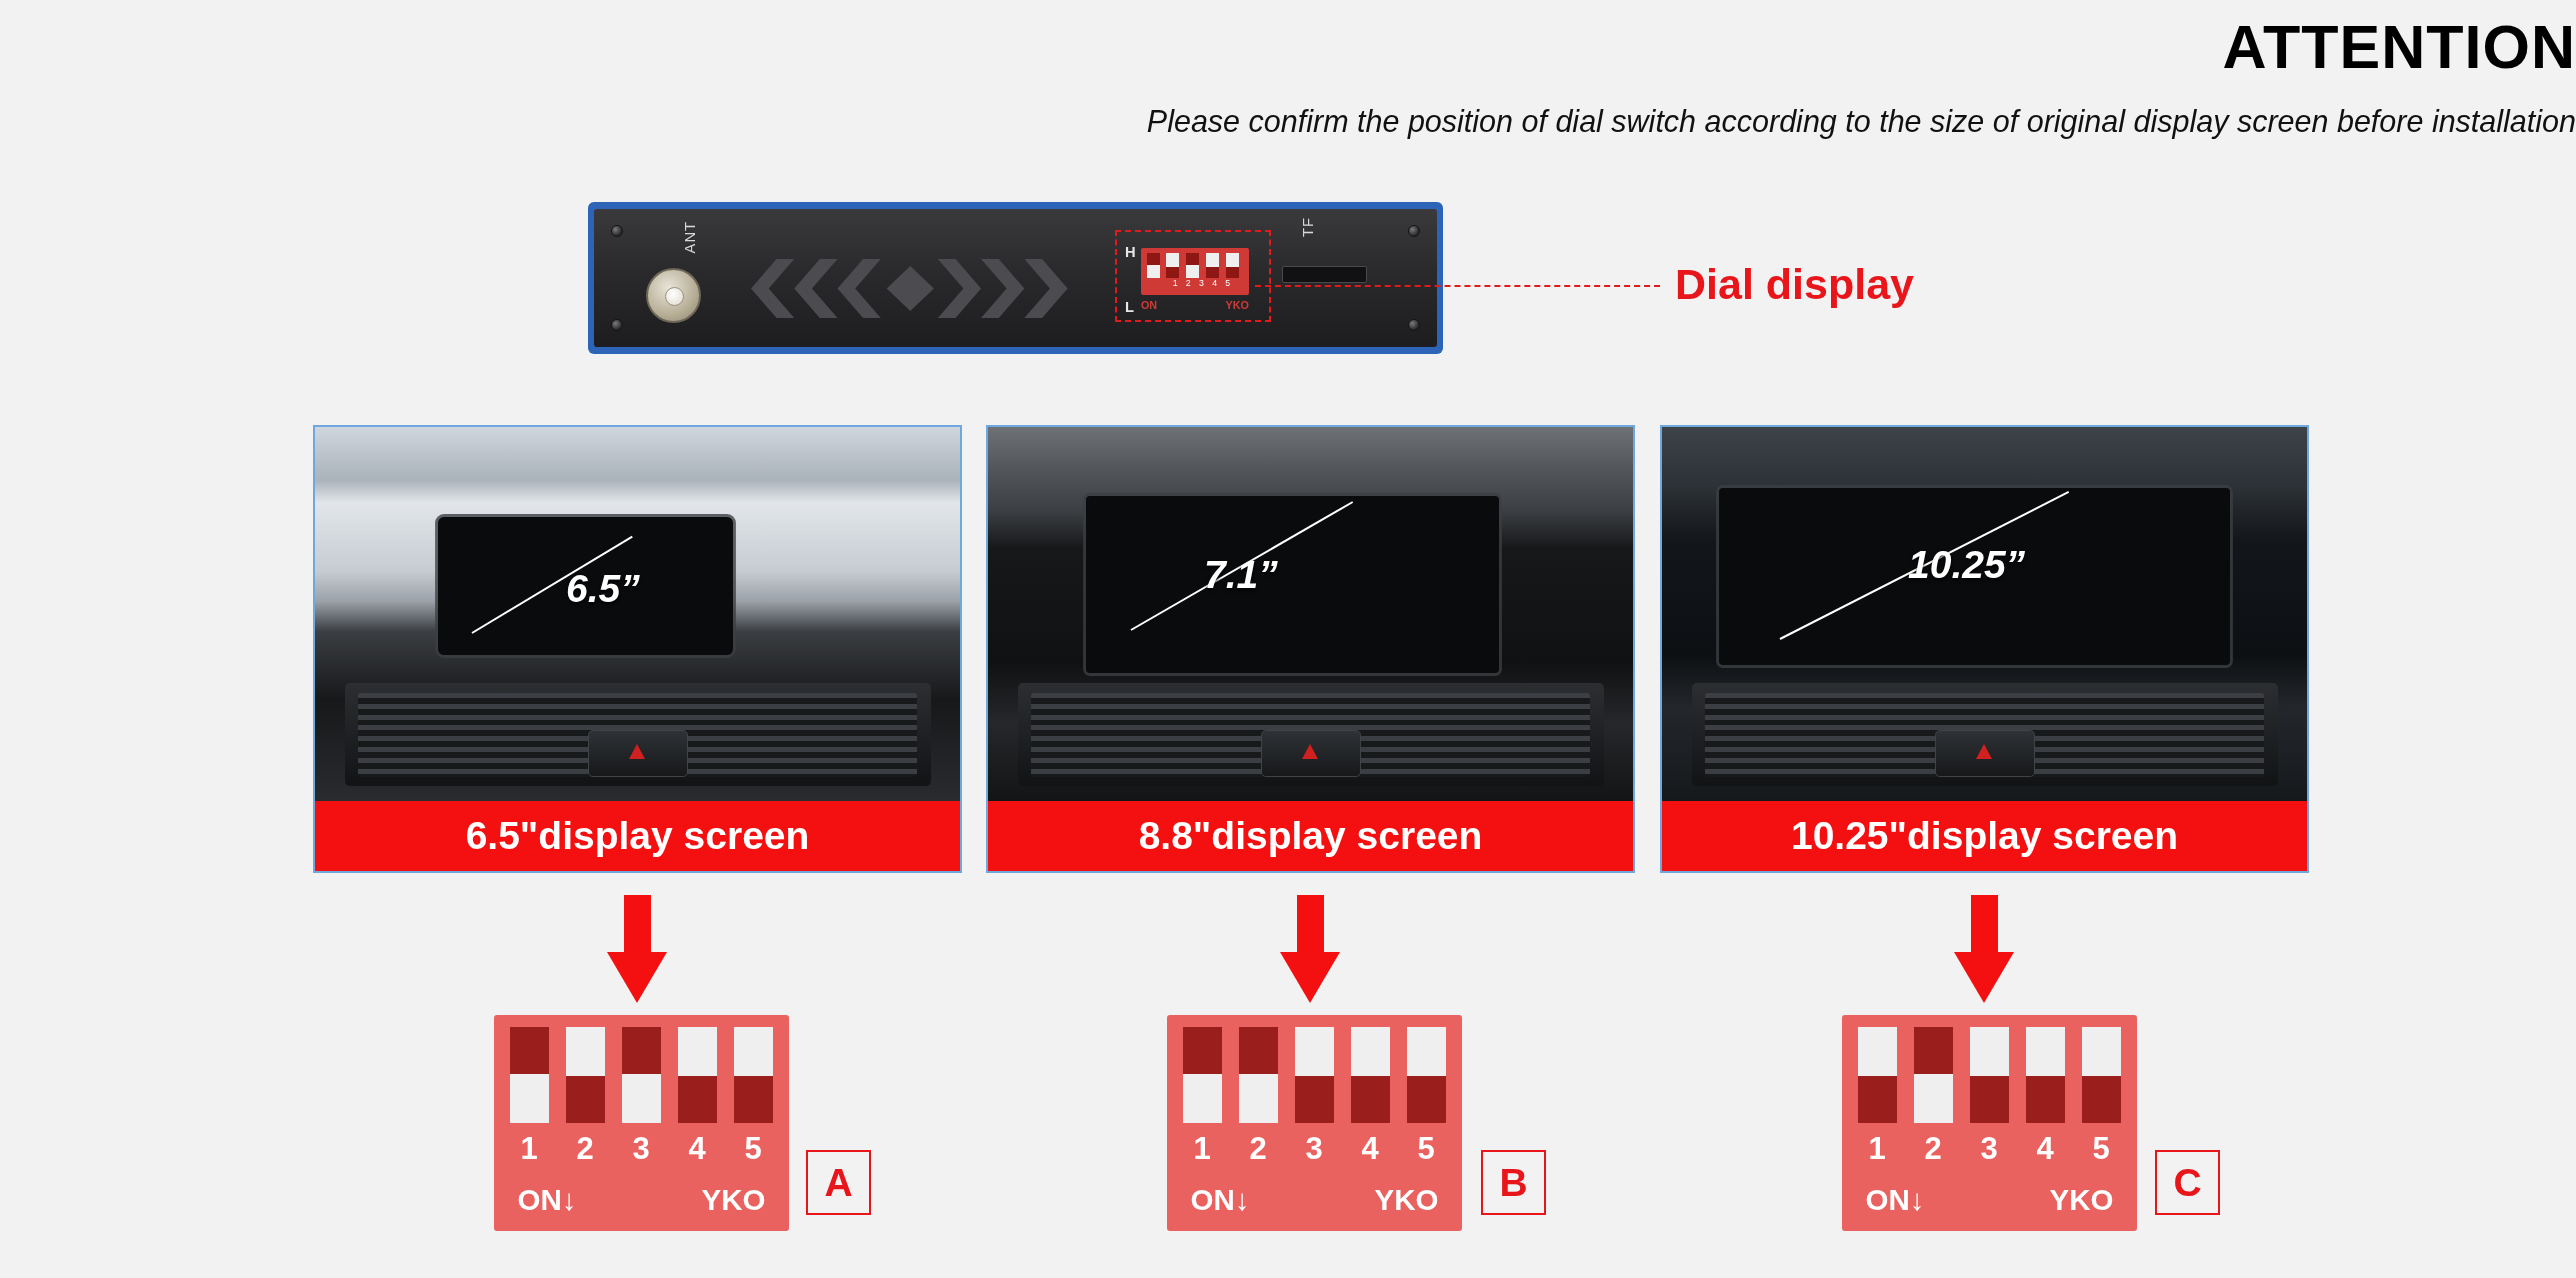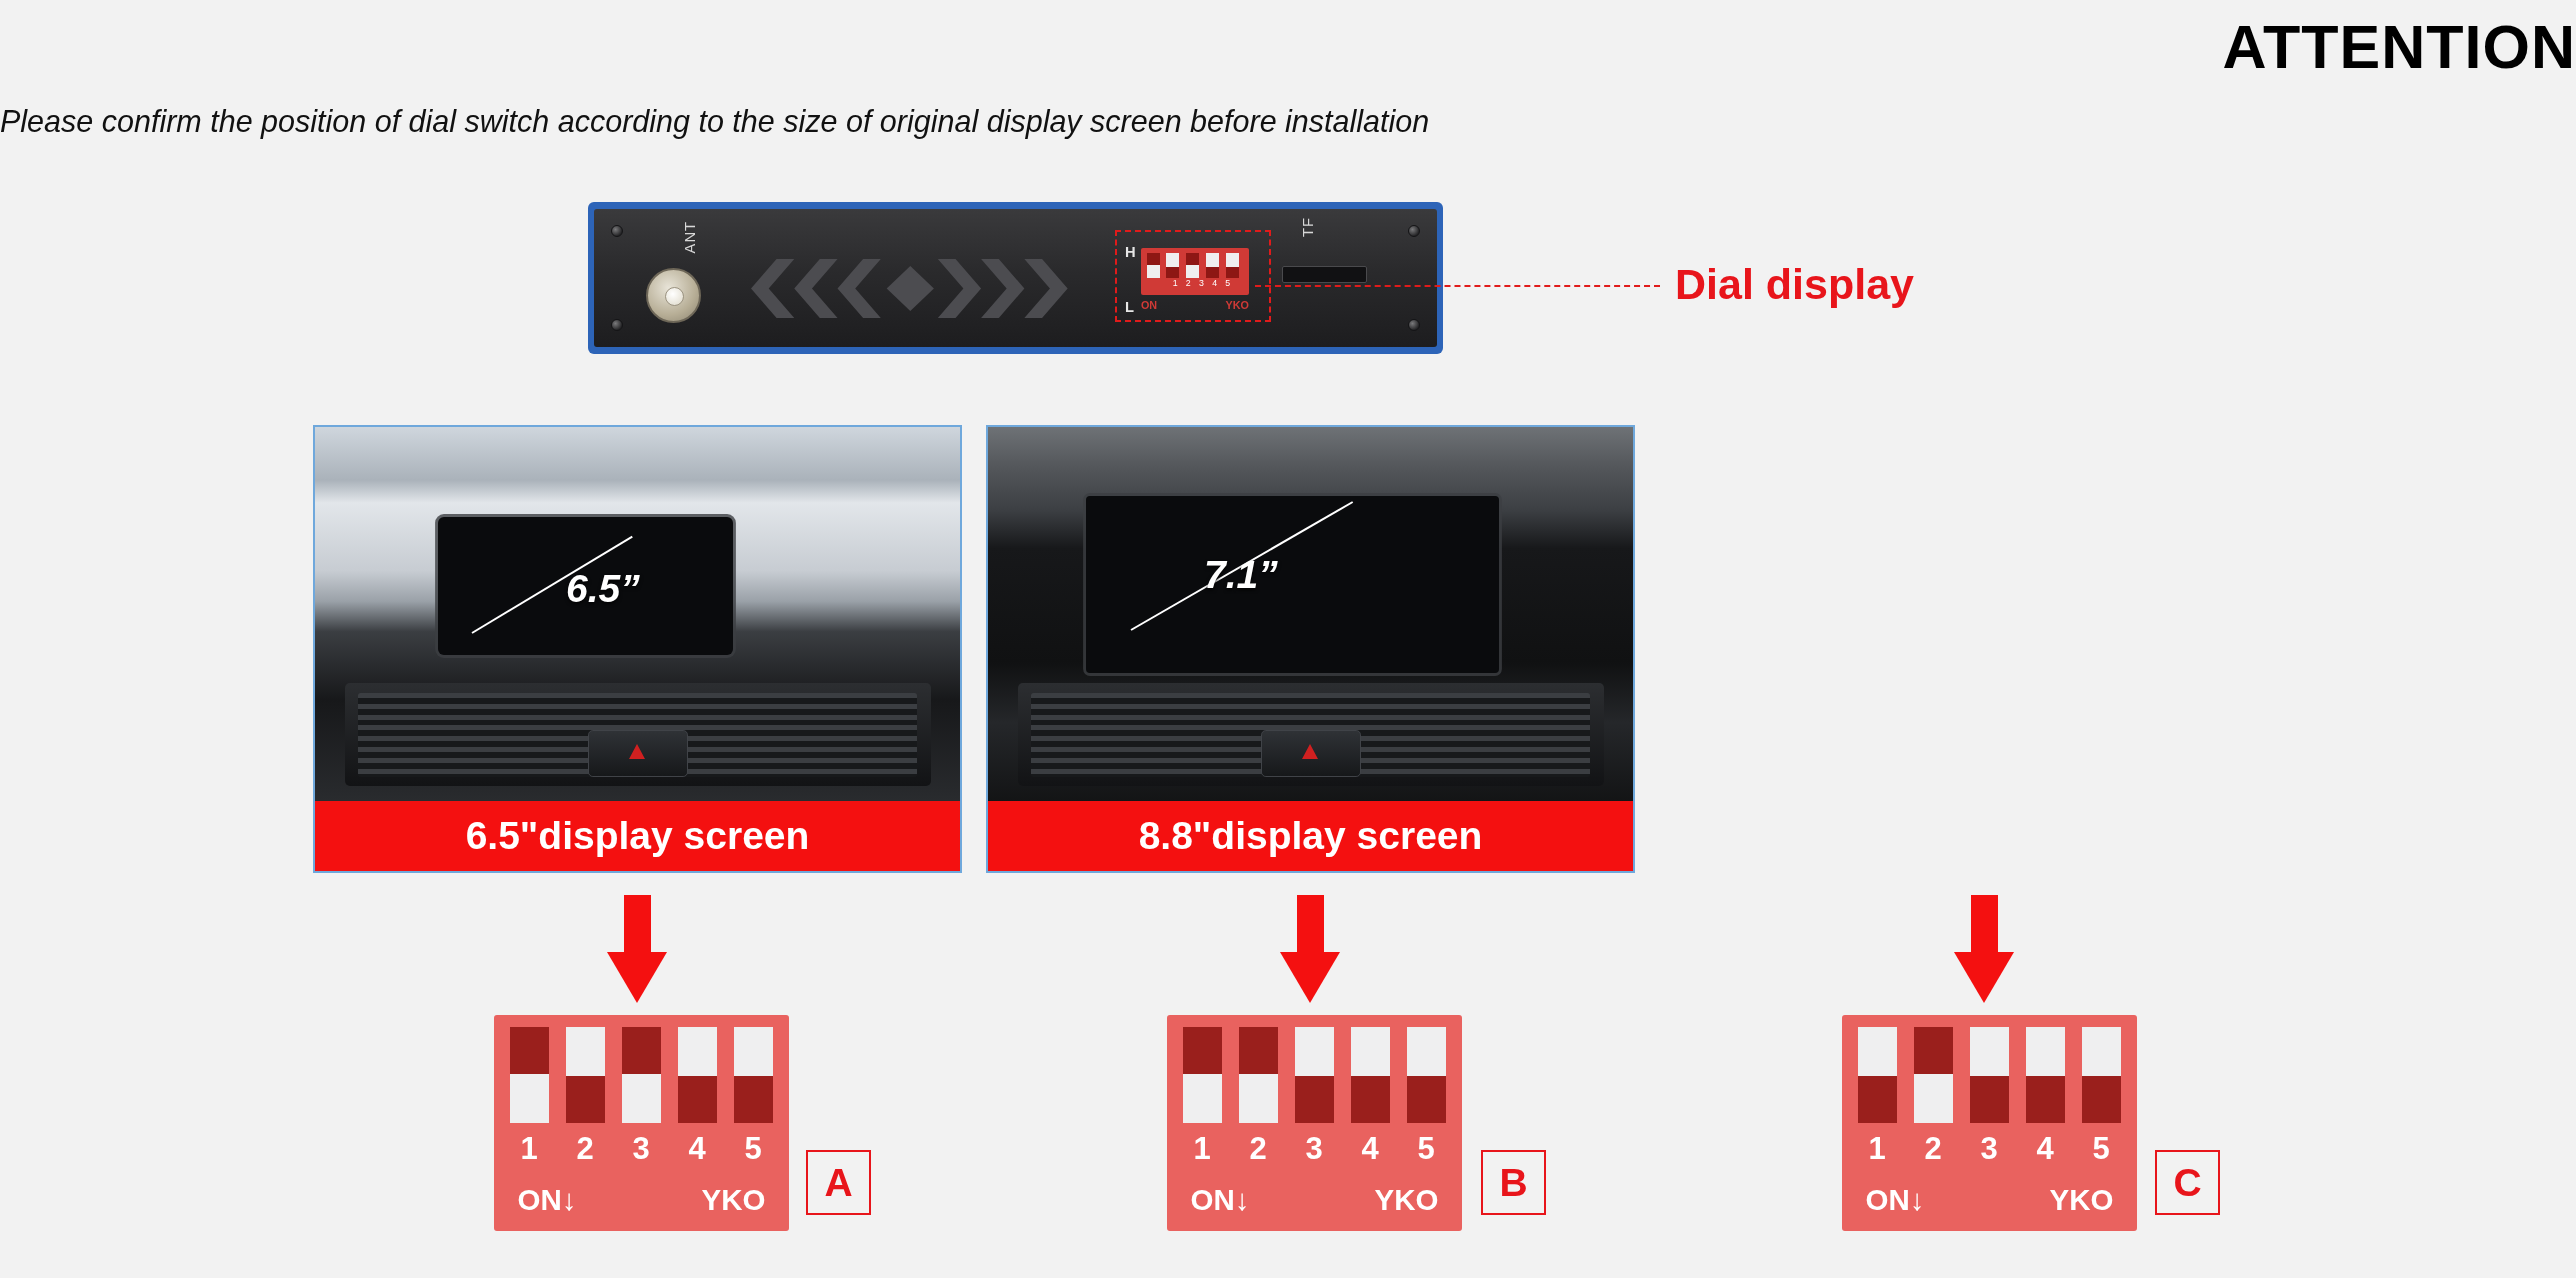--- a/index.html
+++ b/index.html
@@ -18,21 +18,21 @@
   
   .title {
     text-align: right;
     font-size: 61px;
     font-weight: bold;
     color: #000;
     letter-spacing: 1px;
     margin-top: 12px;
   }
   .subtitle {
-    text-align: left;
+    text-align: right;
     font-size: 30.5px;
     font-style: italic;
     color: #111;
     margin-top: 21.6px;
   }
 
   
   .device-wrap {
     position: absolute;
     left: 588px;
@@ -524,20 +524,35 @@
       <div class="vents">
           <div class="vent-slats"></div>
         </div>
       <div class="hazard">
           <span class="tri"></span>
         </div>
     </div>
     <div class="caption">8.8"display screen</div>
   </div>
 
+  <div class="card c3">
+    <div class="photo">
+      <div class="dash3"></div>
+      <div class="screen-black s3"></div>
+      <div class="diag-line d3"></div>
+      <div class="size-label l3">10.25”</div>
+      <div class="vents">
+          <div class="vent-slats"></div>
+        </div>
+      <div class="hazard">
+          <span class="tri"></span>
+        </div>
+    </div>
+    <div class="caption">10.25"display screen</div>
+  </div>
 </div>
 
 <div class="arrow a1">
     <div class="stem"></div>
     <div class="head"></div>
   </div>
 <div class="arrow a2">
     <div class="stem"></div>
     <div class="head"></div>
   </div>

